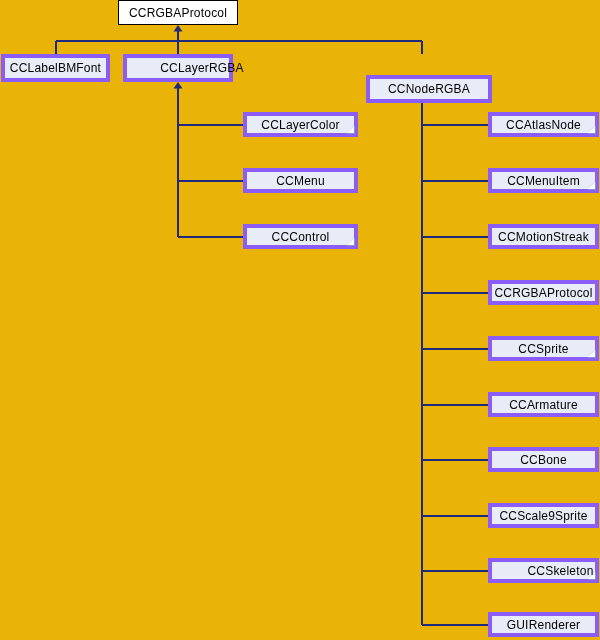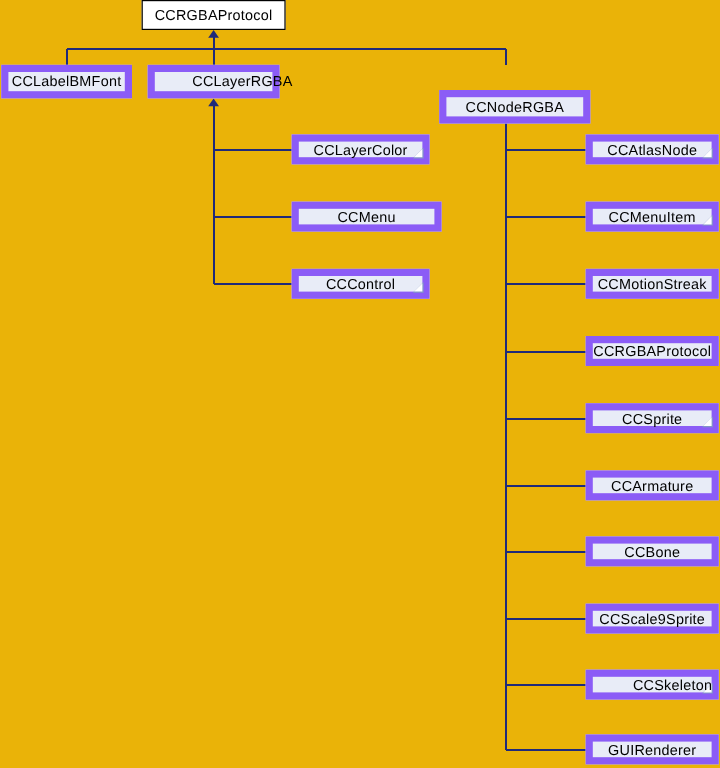--- a/index.html
+++ b/index.html
@@ -25,21 +25,21 @@
     position: absolute;
     box-sizing: border-box;
     display: flex;
     align-items: center;
     justify-content: center;
     font-size: 12px;
     color: #000000;
     letter-spacing: 0.2px;
     white-space: nowrap;
     background: #e8ecf7;
-    border: 6px solid #8b5cf6;
+    border: 4px solid #8b5cf6;
     z-index: 3;
   }
   .node.root {
     background: #ffffff;
     border: 1px solid #000000;
   }
   
   .node.folded::after {
     content: "";
     position: absolute;
@@ -104,21 +104,21 @@
       </div>
       <div class="node" style="left: 123px; top: 54px; width: 110px; height: 28px; padding-left: 48px;">
         <span class="label">CCLayerRGBA</span>
       </div>
       <div class="node" style="left: 366px; top: 54px; width: 126px; height: 28px; margin-top: 21px;">
         <span class="label">CCNodeRGBA</span>
       </div>
       <div class="node folded" style="left: 243px; top: 112px; width: 115px; height: 25px;">
         <span class="label">CCLayerColor</span>
       </div>
-      <div class="node" style="left: 243px; top: 168px; width: 125px; height: 25px;">
+      <div class="node" style="left: 243px; top: 168px; width: 115px; height: 25px;">
         <span class="label">CCMenu</span>
       </div>
       <div class="node folded" style="left: 243px; top: 224px; width: 115px; height: 25px;">
         <span class="label">CCControl</span>
       </div>
       <div class="node folded" style="left: 488px; top: 112px; width: 111px; height: 25px;">
         <span class="label">CCAtlasNode</span>
       </div>
       <div class="node folded" style="left: 488px; top: 168px; width: 111px; height: 25px;">
         <span class="label">CCMenuItem</span>

